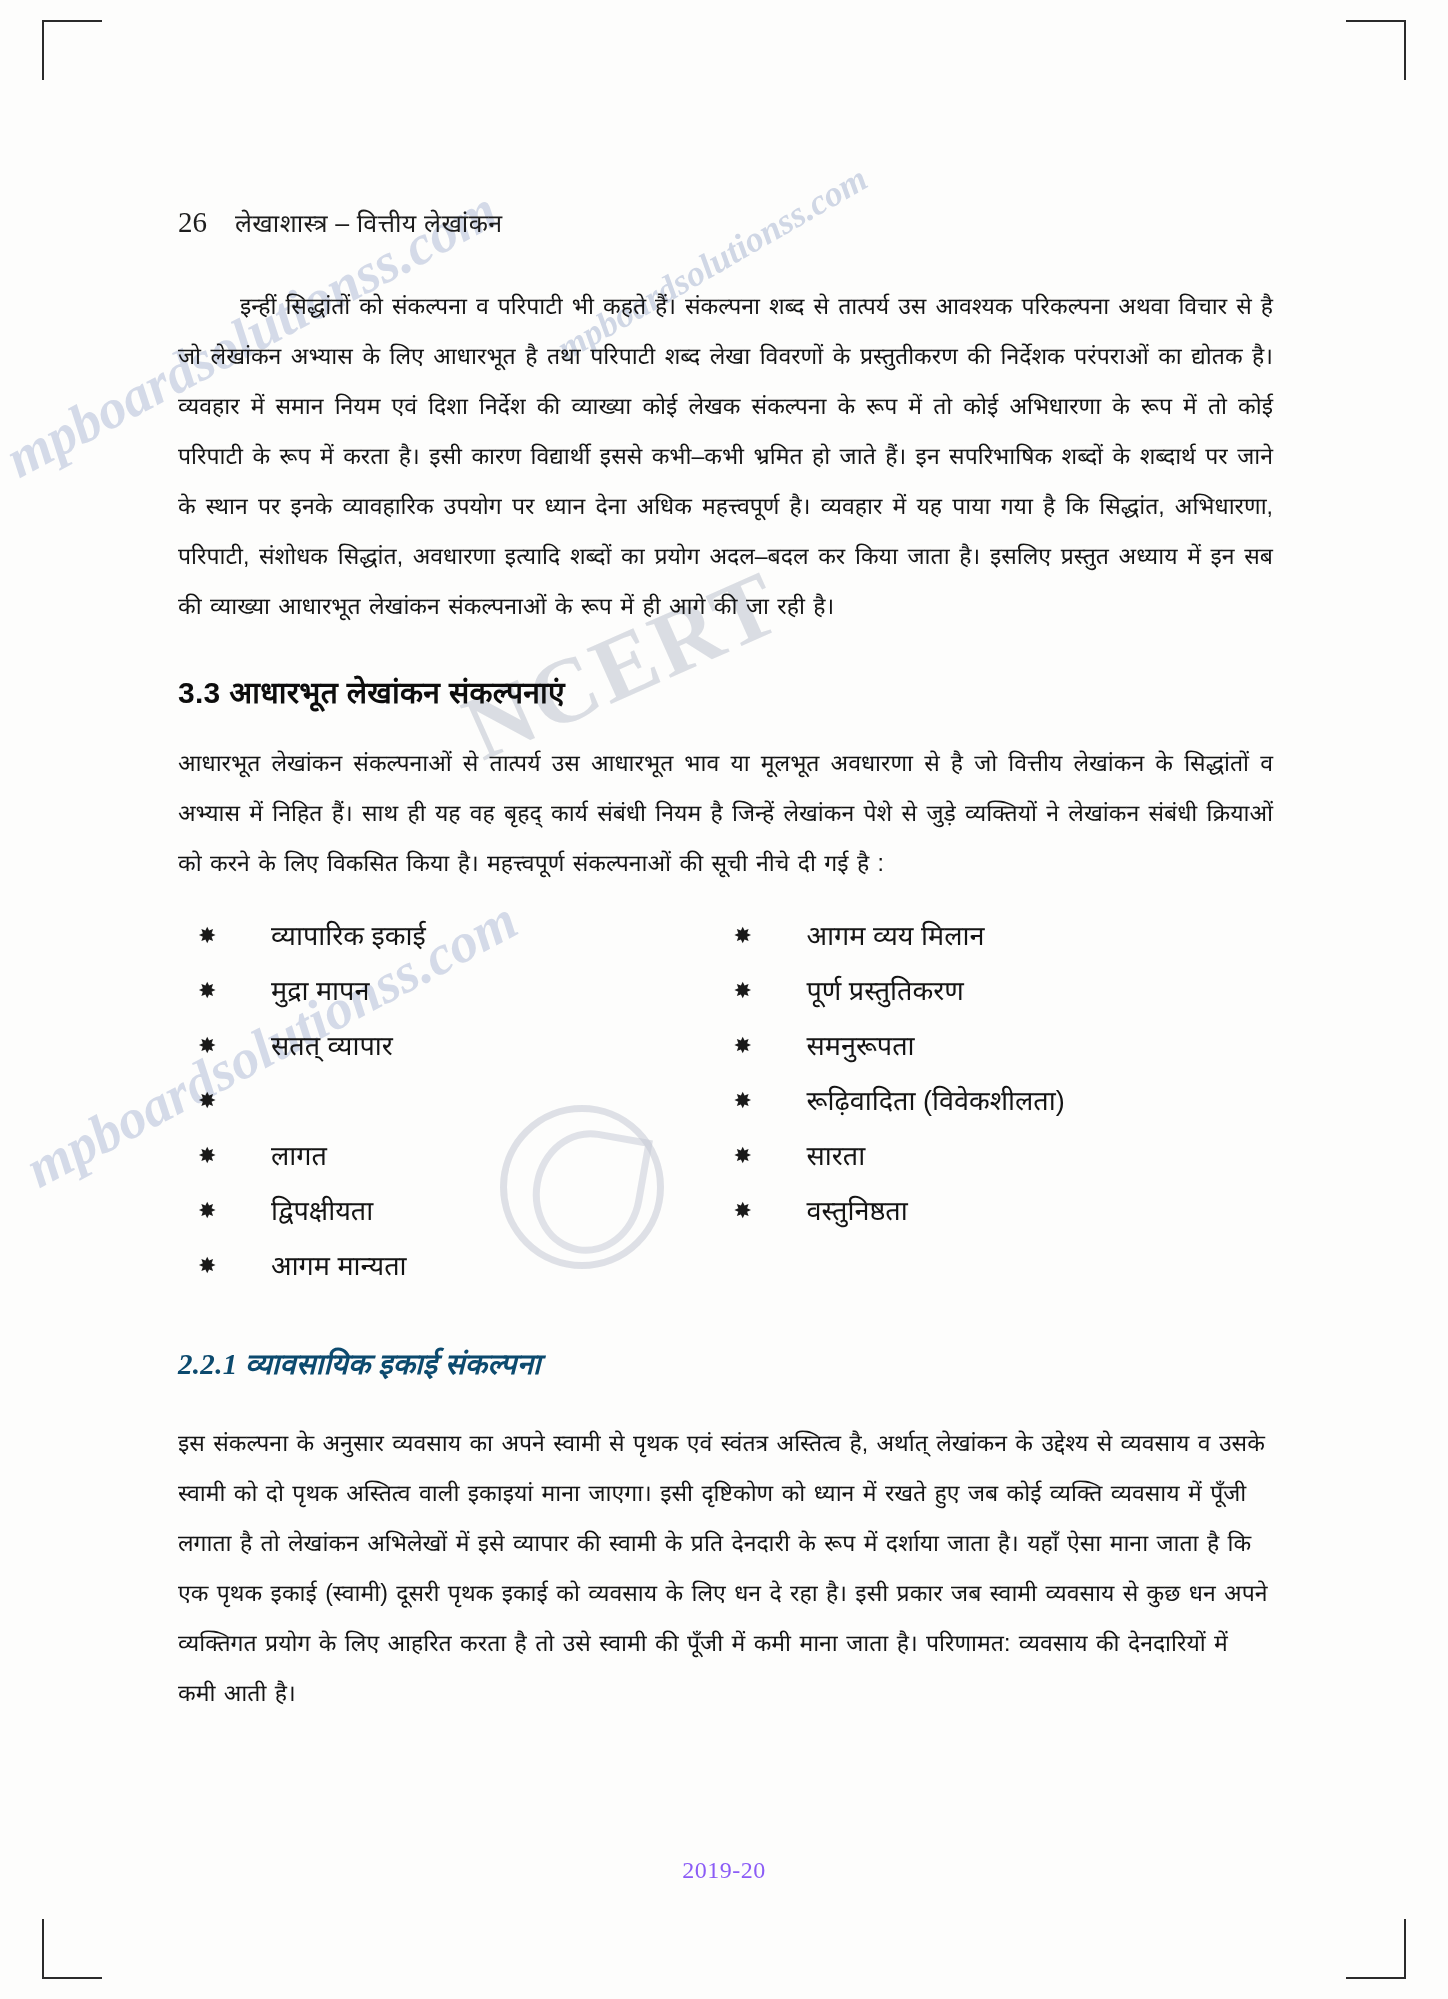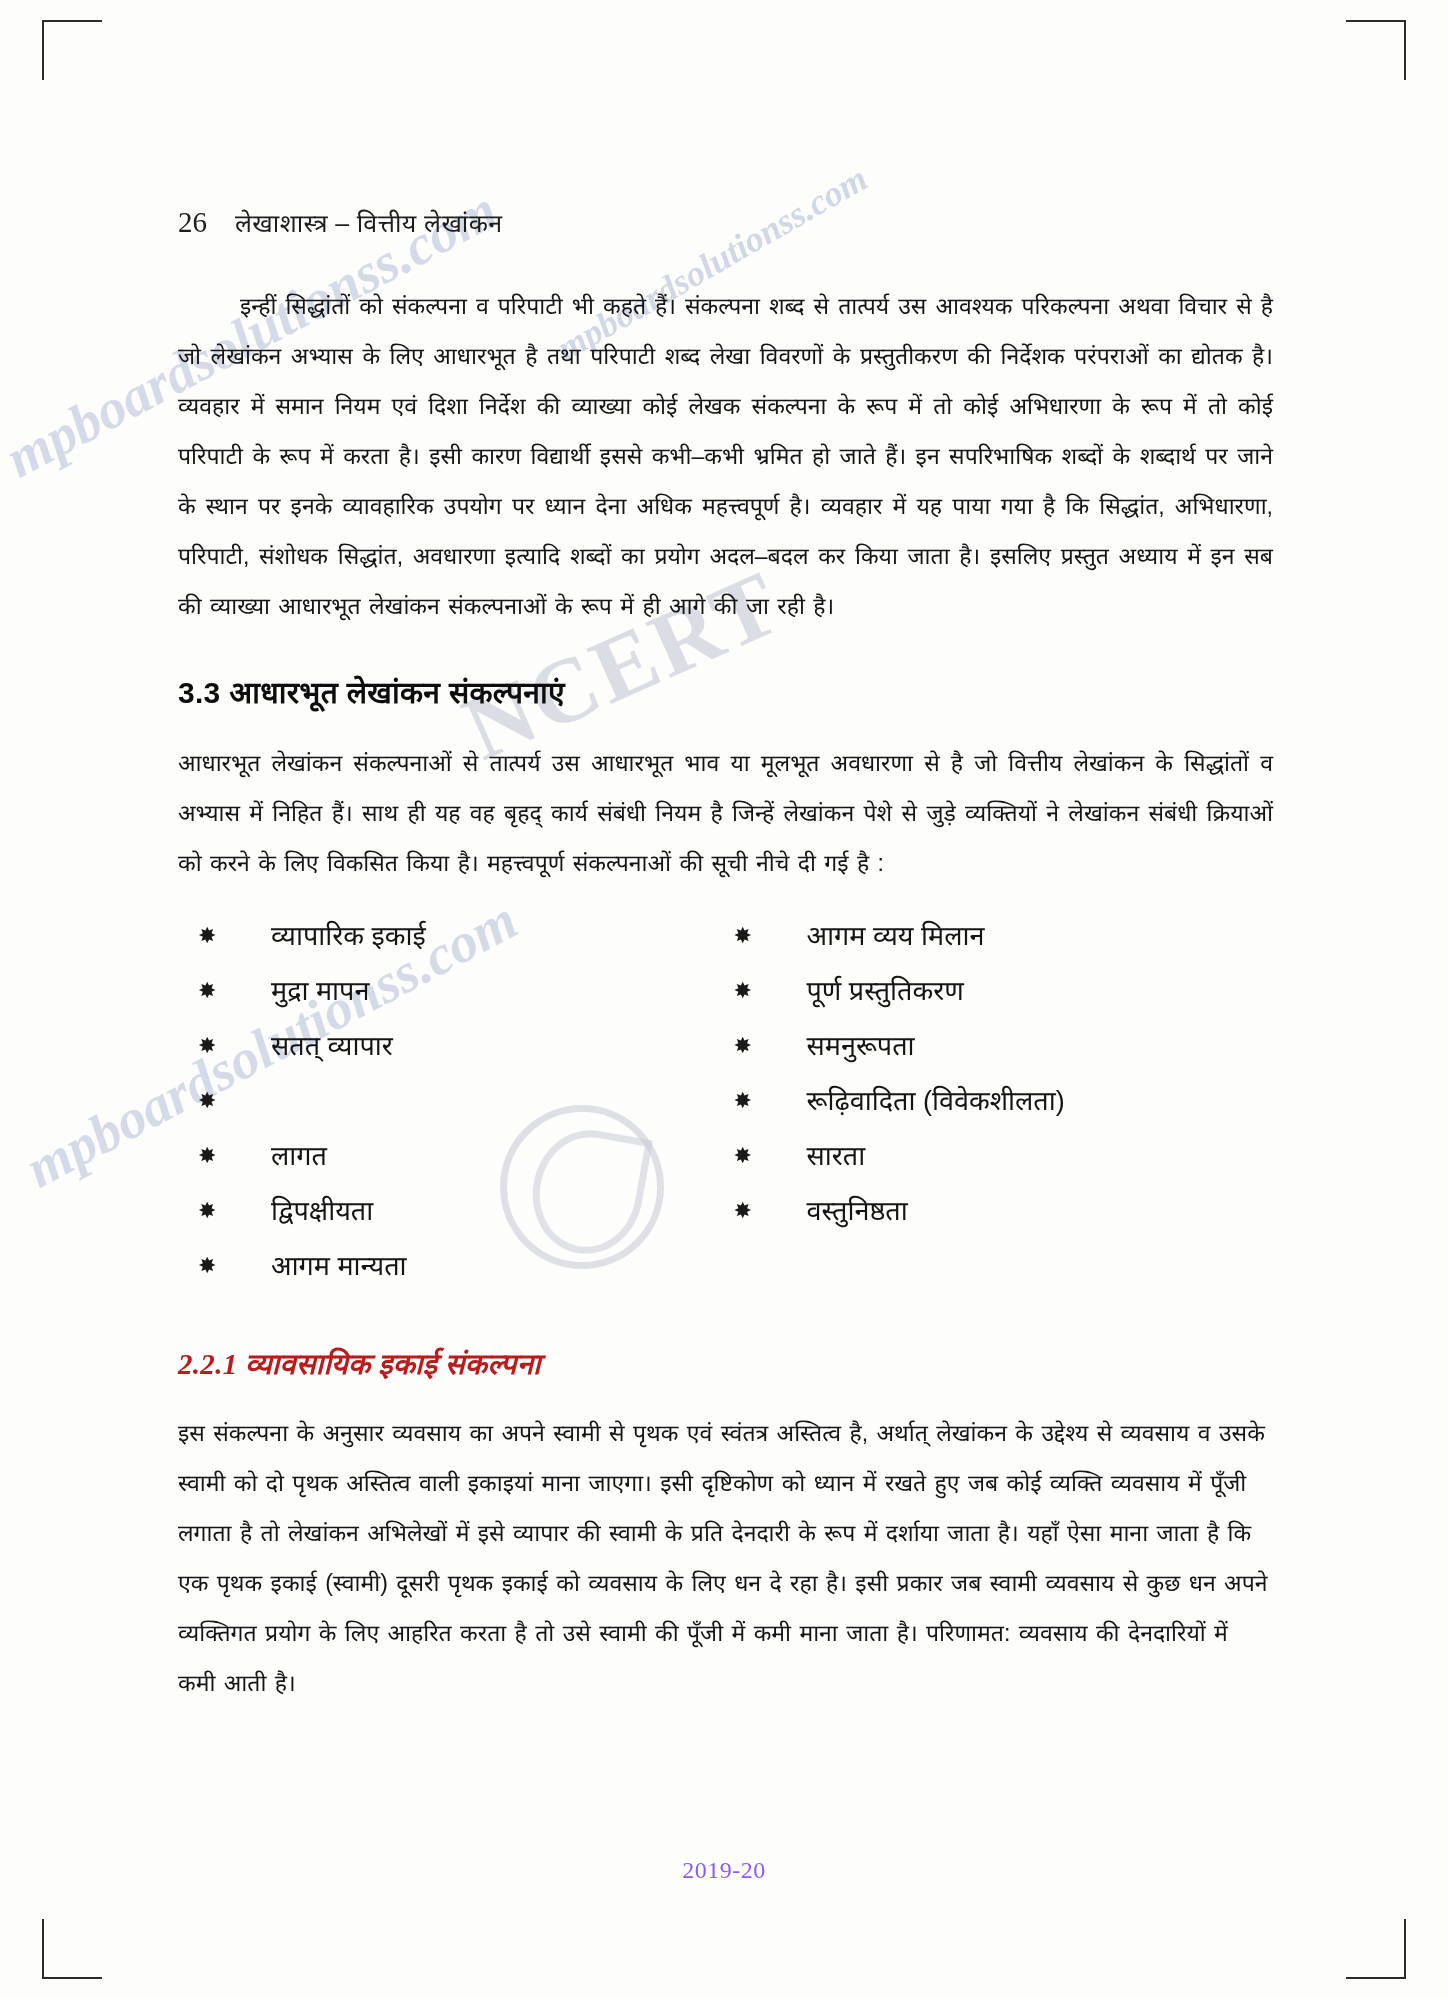--- a/index.html
+++ b/index.html
@@ -133,22 +133,22 @@
     font-size: 30px;
     color: #0d0d0d;
     margin: 40px 0 26px 0;
     letter-spacing: 0.3px;
   }
   h3.subsec {
     font-family: "Liberation Serif", serif;
     font-style: italic;
     font-weight: 700;
     font-size: 29px;
-    color: #b91c1c;
-    margin: 40px 0 26px 0;
+    color: #0c4a6e;
+    margin: 40px 0 36px 0;
     letter-spacing: 0.3px;
   }
 
   
   .bullet-wrap {
     display: flex;
     margin: 26px 0 18px 0;
   }
   .bullet-col {
     width: 50%;

